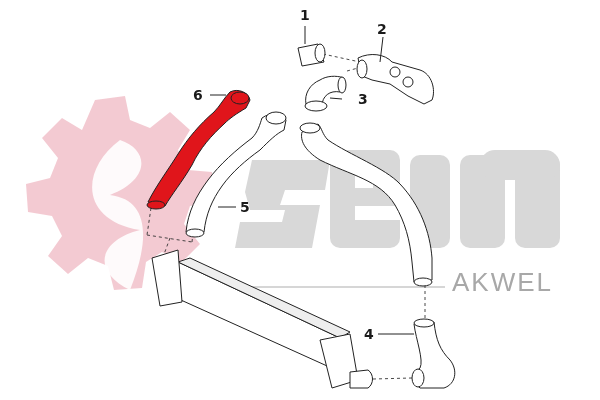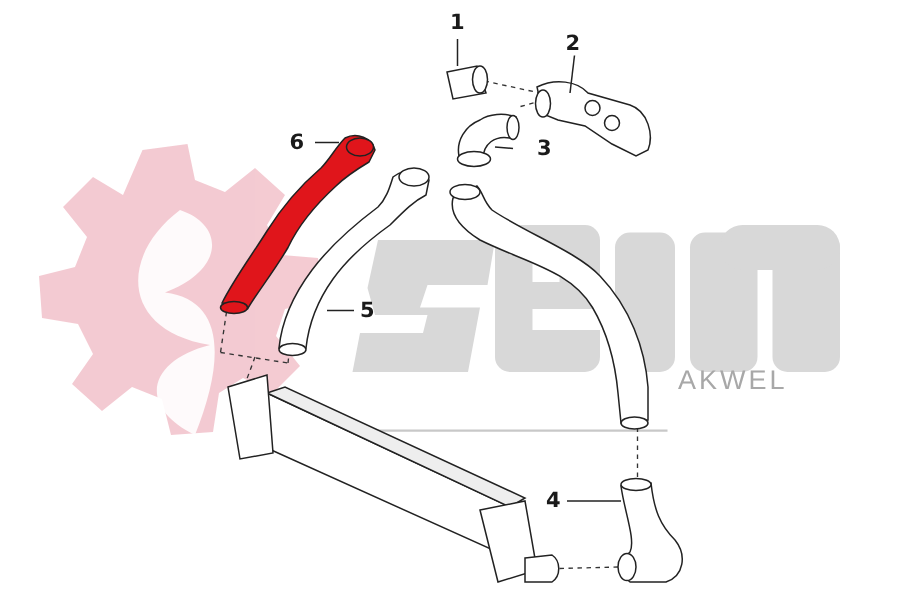--- a/index.html
+++ b/index.html
@@ -1,19 +1,19 @@
 <!DOCTYPE html>
 <html><head>
 <meta charset="utf-8">
 <style>
   html, body { margin:0; padding:0; background:#ffffff; }
   body { width:600px; height:400px; overflow:hidden; position:relative; font-family:"Liberation Sans", sans-serif; }
   #stage { position:absolute; left:0; top:0; width:600px; height:400px; }
   .callout { position:absolute; font-family:"DejaVu Sans", sans-serif; font-size:14px; font-weight:bold; color:#1a1a1a; line-height:1; }
-  .brand { position:absolute; left:452px; top:243px; font-family:"Liberation Sans", sans-serif; font-size:18px; letter-spacing:2px; color:#a8a8a8; font-weight:normal; }
+  .brand { position:absolute; left:452px; top:267px; font-family:"Liberation Sans", sans-serif; font-size:26px; letter-spacing:2px; color:#a8a8a8; font-weight:normal; }
 </style>
 </head>
 <body>
 
 <div id="stage">
   <svg width="600" height="400" viewBox="0 0 600 400" xmlns="http://www.w3.org/2000/svg">
 
     <g fill="#f3c8d0" opacity="0.95">
       <path d="M95,100 L125,96 L130,120 L150,128 L170,112 L190,130 L178,150 L188,170 L212,172 L214,200 L190,206 L184,224 L200,244 L182,262 L162,252 L146,262 L142,288 L114,290 L108,266 L88,258 L68,274 L48,256 L62,236 L52,216 L28,212 L26,184 L50,178 L58,158 L42,138 L62,118 L82,130 Z"></path>
       <path d="M120,140 C80,170 80,220 140,230 C100,240 90,270 130,290 C150,240 150,200 110,195 C150,180 150,150 120,140 Z" fill="#ffffff" opacity="0.9"></path>

